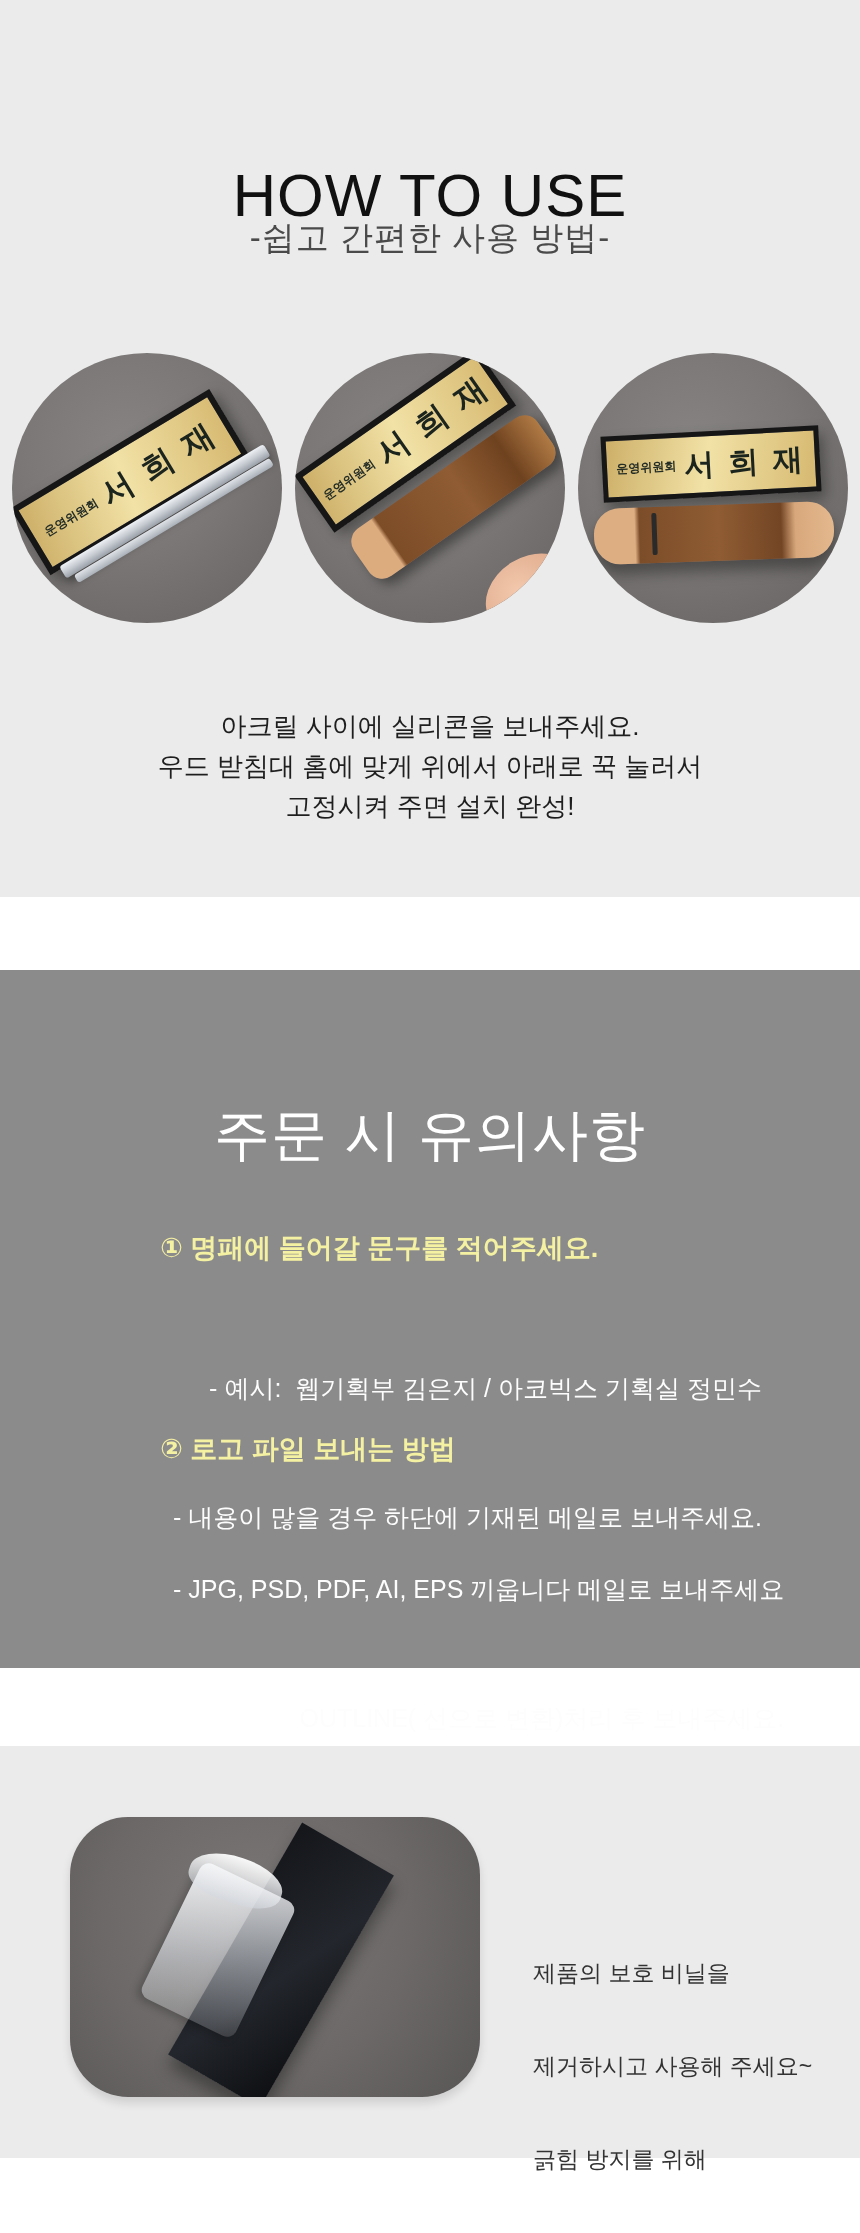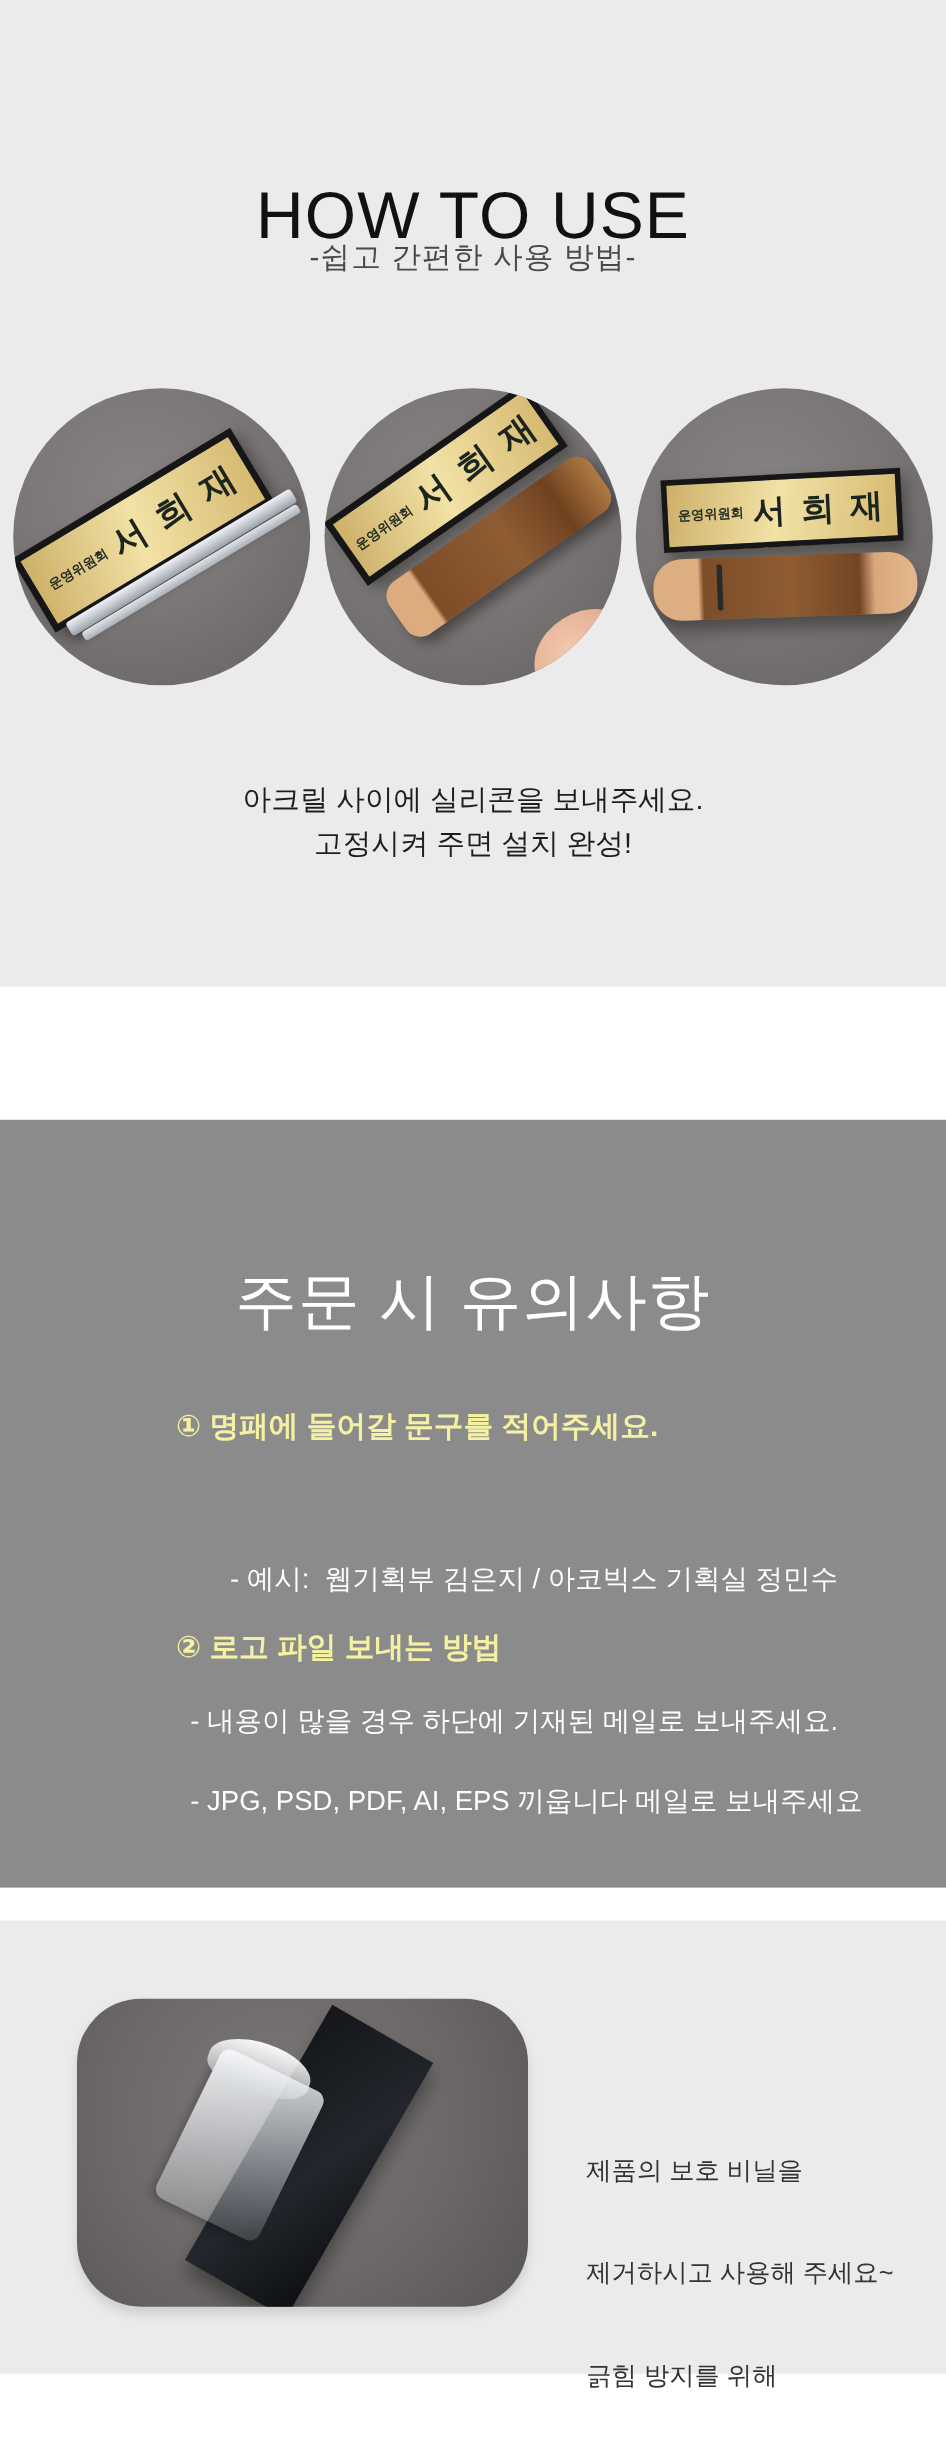--- a/index.html
+++ b/index.html
@@ -4,21 +4,21 @@
 <style>
   html,body{margin:0;padding:0;background:#ffffff;}
   body{font-family:"Liberation Sans","DejaVu Sans",sans-serif;}
   .page{position:relative;width:860px;height:2233px;margin:0 auto;background:#ffffff;overflow:hidden;}
 
   
   .sec-how{position:absolute;left:0;top:0;width:860px;height:897px;background:#ebebeb;padding-left:12px;}
   .how-title{position:absolute;left:0;top:124px;width:860px;text-align:center;
     font-size:60px;font-weight:300;color:#111;letter-spacing:1px;line-height:64px;}
   .how-subtitle{position:absolute;left:0;top:216px;width:860px;text-align:center;
-    font-size:27px;font-weight:300;color:#4a4a4a;letter-spacing:1px;}
+    font-size:33px;font-weight:300;color:#4a4a4a;letter-spacing:1px;}
 
   .circles{position:absolute;left:0;top:353px;width:860px;height:272px;}
   .circle{position:absolute;top:0;width:270px;height:270px;border-radius:50%;overflow:hidden;
     background:radial-gradient(circle at 42% 35%,#868382 0%,#7a7776 45%,#646160 100%);}
   .circle.c1{left:12px;} .circle.c2{left:295px;} .circle.c3{left:578px;}
 
   .plate{background:linear-gradient(100deg,#cdb069 0%,#f2e2a6 48%,#d6b971 100%);
     border:6px solid #161616;box-sizing:border-box;display:flex;align-items:center;justify-content:center;
     box-shadow:4px 8px 14px rgba(0,0,0,0.35);}
   .plate .org{font-size:12px;color:#232c25;margin-right:8px;font-weight:bold;white-space:nowrap;}
@@ -45,21 +45,21 @@
   .c3 .plate .name{font-size:30px;}
   .base{position:absolute;left:16px;top:152px;width:240px;height:56px;border-radius:26px;transform:rotate(-2deg);
     background:linear-gradient(90deg,#ddae82 0%,#ddae82 17%,#7c4d29 19%,#8f5c33 52%,#734524 78%,#d8a87c 84%,#e4b88d 100%);
     box-shadow:0 10px 14px rgba(0,0,0,0.35);}
   .slot{position:absolute;left:58px;top:6px;width:5px;height:42px;background:#2a2a2a;border-radius:2px;}
 
   .how-caption{position:absolute;left:0;top:706px;width:860px;text-align:center;
     font-size:26px;line-height:40px;color:#1e1e1e;font-weight:300;}
 
   
-  .sec-notice{position:absolute;left:0;top:970px;width:860px;height:698px;background:#8b8b8b;margin-top:48px;}
+  .sec-notice{position:absolute;left:0;top:970px;width:860px;height:698px;background:#8b8b8b;}
   .notice-title{position:absolute;left:0;top:82px;width:860px;text-align:center;
     font-size:56px;font-weight:300;color:#ffffff;letter-spacing:1px;}
   .notice-h{position:absolute;left:160px;font-size:27px;font-weight:bold;color:#f5f1a3;white-space:pre;}
   .h1{top:260px;} .h2{top:461px;}
   .notice-lines{position:absolute;left:173px;font-size:25px;line-height:43px;color:#fdfdfd;font-weight:300;white-space:pre;text-align:right;}
   .l1{top:1281px;top:311px;}
   .l2{top:512px;}
   .l2 .indent{margin-left:23px;}
 
   
@@ -118,20 +118,21 @@
           </div>
         </div>
         <div class="base">
           <div class="slot"></div>
         </div>
       </div>
     </div>
 
     <div class="how-caption">
       <div>아크릴 사이에 실리콘을 보내주세요.</div>
+      <div>우드 받침대 홈에 맞게 위에서 아래로 꾹 눌러서</div>
       <div>고정시켜 주면 설치 완성!</div>
     </div>
   </section>
 
   <section class="sec-notice">
     <h2 class="notice-title">주문 시 유의사항</h2>
 
     <div class="notice-h h1">① 명패에 들어갈 문구를 적어주세요.</div>
     <div class="notice-lines l1">
       <div>- 예시:  웹기획부 김은지 / 아코빅스 기획실 정민수</div>

